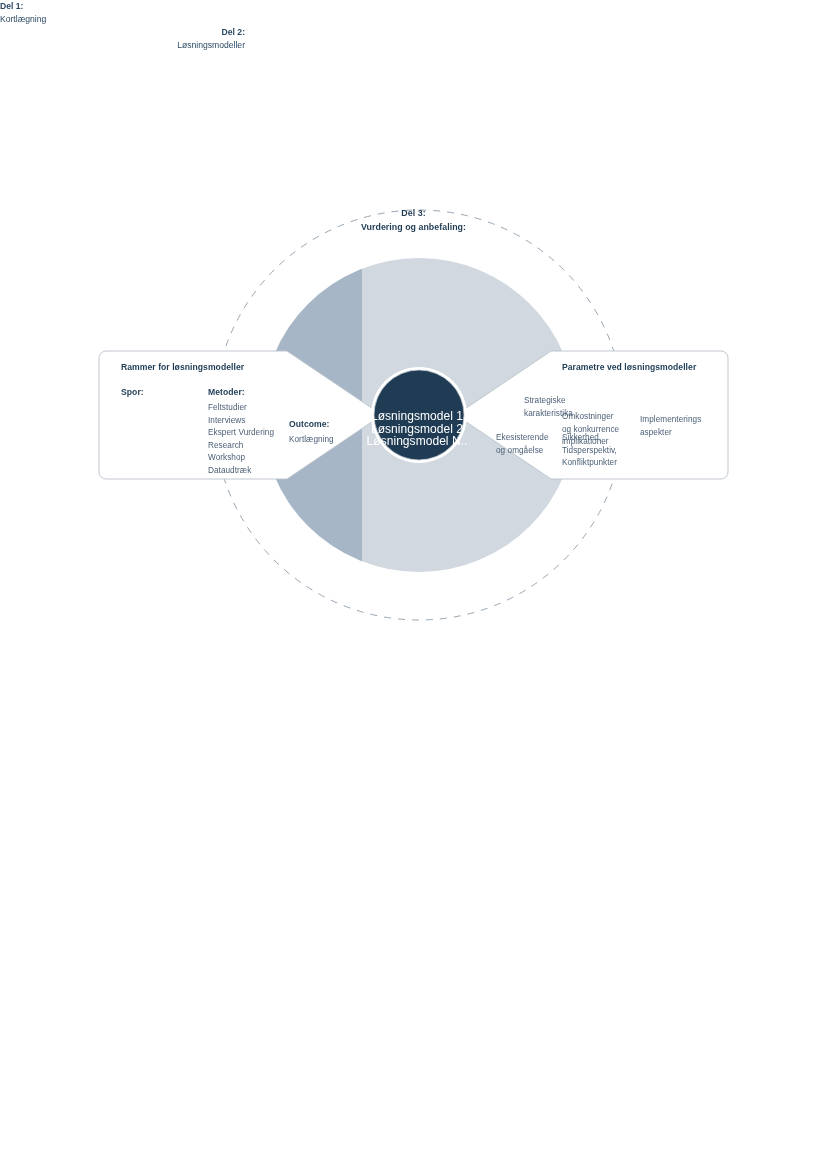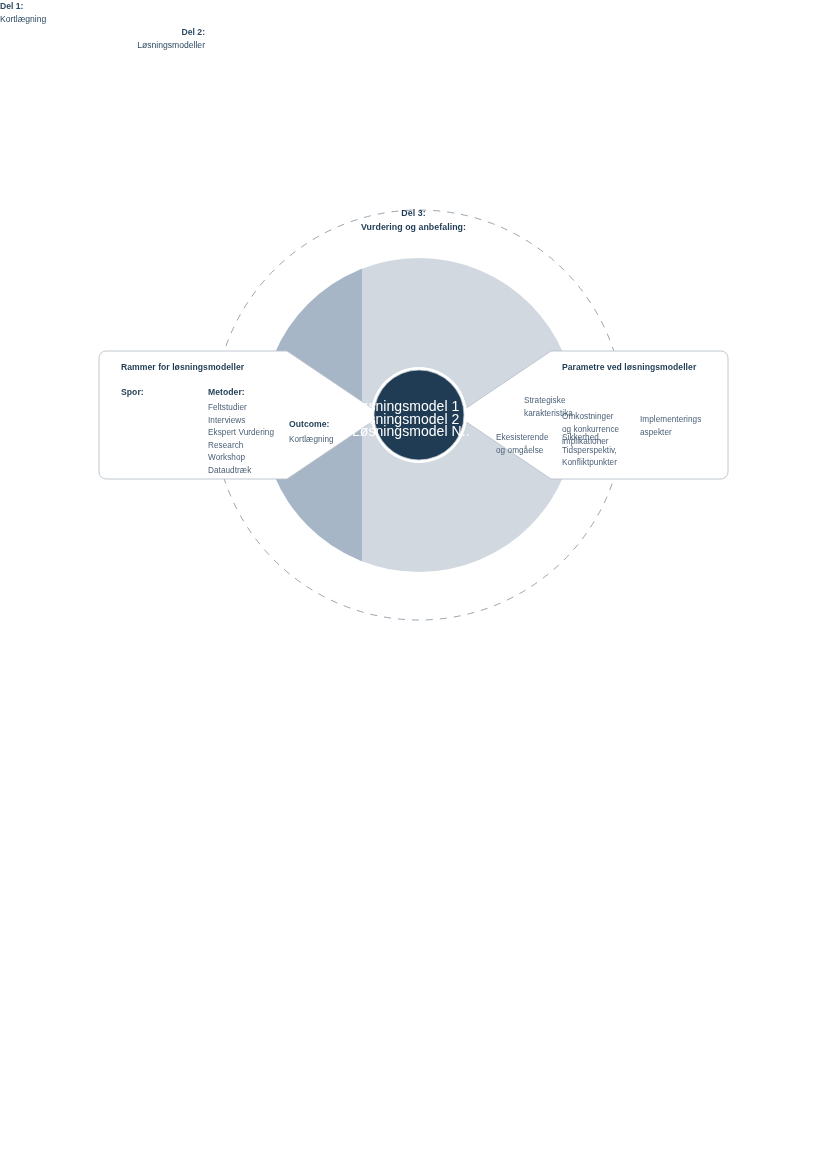--- a/index.html
+++ b/index.html
@@ -76,33 +76,34 @@
 
   
   #label-del2 {
     left: 335px;
     top: 505px;
     width: 205px;
     text-align: right;
     color: #2d4a63;
     font-size: 8.6px;
     line-height: 13px;
+    padding-left: 40px;
   }
   #label-del2 .l1 { font-weight: bold; }
   #label-del2 .l2 { font-weight: normal; }
 
   
   #center-circle-text {
     position: absolute;
     left: 352px;
-    top: 400px;
+    top: 410px;
     width: 130px;
-    text-align: left;
+    text-align: center;
     color: #ffffff;
-    font-size: 14px;
+    font-size: 12px;
     line-height: 12.6px;
     white-space: pre-line;
     letter-spacing: 0.05px;
   }
 
   
   #left-title { left: 121px; top: 361px; width: 220px; }
   #left-col1-head { left: 121px; top: 386px; }
   #left-col1-items { left: 121px; top: 402px; width: 84px; }
   #left-col2-head { left: 208px; top: 386px; }

